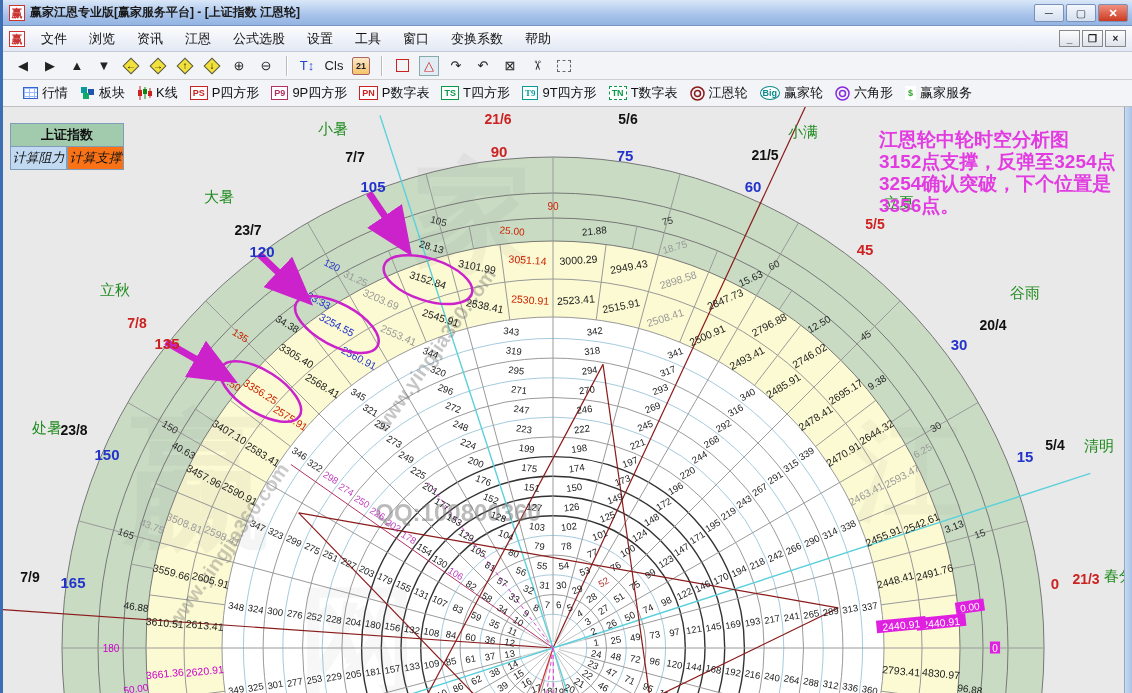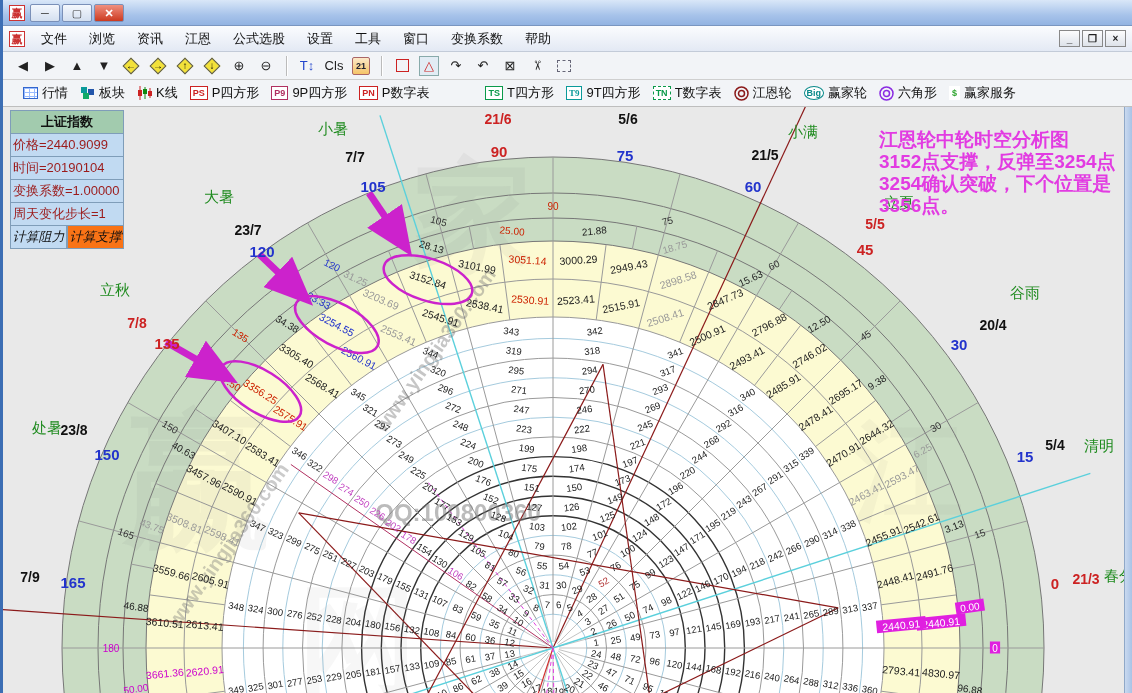--- a/index.html
+++ b/index.html
@@ -31,36 +31,37 @@
   .toolbar2 { height:27px; background:#F2F4F7; border-bottom:1px solid #BEBEBE; display:flex; align-items:center; padding-left:20px; gap:12px; }
   .tb2 { display:flex; align-items:center; gap:4px; font-size:13px; color:#111; cursor:default; }
   .badge { font-size:9px; font-weight:bold; padding:1px 2px; border-width:1px; border-style:solid; line-height:10px; background:#FFF; }
   .gridicon { width:15px; height:12px; border:1px solid #36C; background:linear-gradient(#FFF,#FFF) , #FFF;
     background-image:repeating-linear-gradient(#9BF 0 1px, transparent 1px 4px), repeating-linear-gradient(90deg,#9BF 0 1px, transparent 1px 5px); }
   
   .content { position:relative; height:586px; background:#E9E9E9; }
   .wheel-svg { position:absolute; left:0; top:0; }
   .rightstrip { position:absolute; right:0; top:0; width:8px; height:100%; background:linear-gradient(90deg,#C9D9EF,#A9C3E6); border-left:1px solid #8FA8C8; }
   
-  .panel { position:absolute; left:7px; top:3px; width:114px; z-index:5; font-size:13px; }
+  .panel { position:absolute; left:7px; top:16px; width:114px; z-index:5; font-size:13px; }
   .panel-title { background:#A2CBAE; border:1px solid #7F9DB9; text-align:center; font-weight:bold; color:#111; padding:2px 0; }
   .panel-row { background:#C1DAF2; border:1px solid #7F9DB9; border-top:none; color:#9B1B1B; padding:2px 2px; white-space:nowrap; overflow:hidden; }
   .panel-btns { display:flex;font-style:italic; }
   .panel-btn { flex:1; border:1px solid #7F9DB9; border-top:none; padding:2px 0; text-align:center; color:#111; background:#C1DAF2; cursor:default; }
   .panel-btn.green { background:#f97316; }
   
   .annotation { position:absolute; left:876px; top:22px; width:256px; z-index:4; font-size:19px; font-weight:bold; color:#E23BE2; line-height:22px; letter-spacing:0px; }
 </style>
 </head>
 <body>
 
 <div class="window">
 
   <div class="titlebar">
     <div class="logo">赢</div>
+    <div class="title-text">赢家江恩专业版[赢家服务平台] - [上证指数 江恩轮]</div>
     <div class="winbtns">
       <div class="winbtn">─</div>
       <div class="winbtn">▢</div>
       <div class="winbtn close">✕</div>
     </div>
   </div>
 
   <div class="menubar">
     <div class="logo">赢</div>
     <div id="menu-items" style="display:flex;">
@@ -189,21 +190,21 @@
       </div>
       <div class="tb2">
         <span class="badge" style="color:#B03060;border-color:#B03060;">P9</span>
         <span>9P四方形</span>
       </div>
       <div class="tb2">
         <span class="badge" style="color:#CC2222;border-color:#CC2222;">PN</span>
         <span>P数字表</span>
       </div>
       <div class="tb2">
-        <span class="badge" style="color:#0A9A4A;border-color:#0A9A4A;margin-left:44px;">TS</span>
+        <span class="badge" style="color:#0A9A4A;border-color:#0A9A4A;">TS</span>
         <span>T四方形</span>
       </div>
       <div class="tb2">
         <span class="badge" style="color:#0A9A9A;border-color:#0A9A9A;font-family:Liberation Serif, serif;">T9</span>
         <span>9T四方形</span>
       </div>
       <div class="tb2">
         <span class="badge" style="color:#0A9A4A;border-color:#0A9A4A;border-style:dashed;">TN</span>
         <span>T数字表</span>
       </div>
@@ -930,26 +931,20 @@
         <text x="496" y="151" font-size="15" font-weight="bold" fill="#CC2222" text-anchor="middle" dominant-baseline="central">90</text>
         <text x="622" y="155" font-size="15" font-weight="bold" fill="#2233CC" text-anchor="middle" dominant-baseline="central">75</text>
         <text x="750" y="186" font-size="15" font-weight="bold" fill="#2233CC" text-anchor="middle" dominant-baseline="central">60</text>
         <text x="862" y="249" font-size="15" font-weight="bold" fill="#CC2222" text-anchor="middle" dominant-baseline="central">45</text>
         <text x="956" y="344" font-size="15" font-weight="bold" fill="#2233CC" text-anchor="middle" dominant-baseline="central">30</text>
         <text x="1022" y="456" font-size="15" font-weight="bold" fill="#2233CC" text-anchor="middle" dominant-baseline="central">15</text>
         <text x="1052" y="583" font-size="15" font-weight="bold" fill="#CC2222" text-anchor="middle" dominant-baseline="central">0</text>
       </svg>
     <div class="panel">
       <div class="panel-title">上证指数</div>
-      <div id="panel-rows">
-          <div class="panel-row">价格=2440.9099</div>
-          <div class="panel-row">时间=20190104</div>
-          <div class="panel-row">变换系数=1.00000</div>
-          <div class="panel-row">周天变化步长=1</div>
-        </div>
       <div class="panel-btns" id="panel-btns">
           <div class="panel-btn">计算阻力</div>
           <div class="panel-btn green">计算支撑</div>
         </div>
     </div>
     <div class="annotation" id="annotation">
         <div>江恩轮中轮时空分析图</div>
         <div>3152点支撑，反弹至3254点</div>
         <div>3254确认突破，下个位置是</div>
         <div>3356点。</div>

